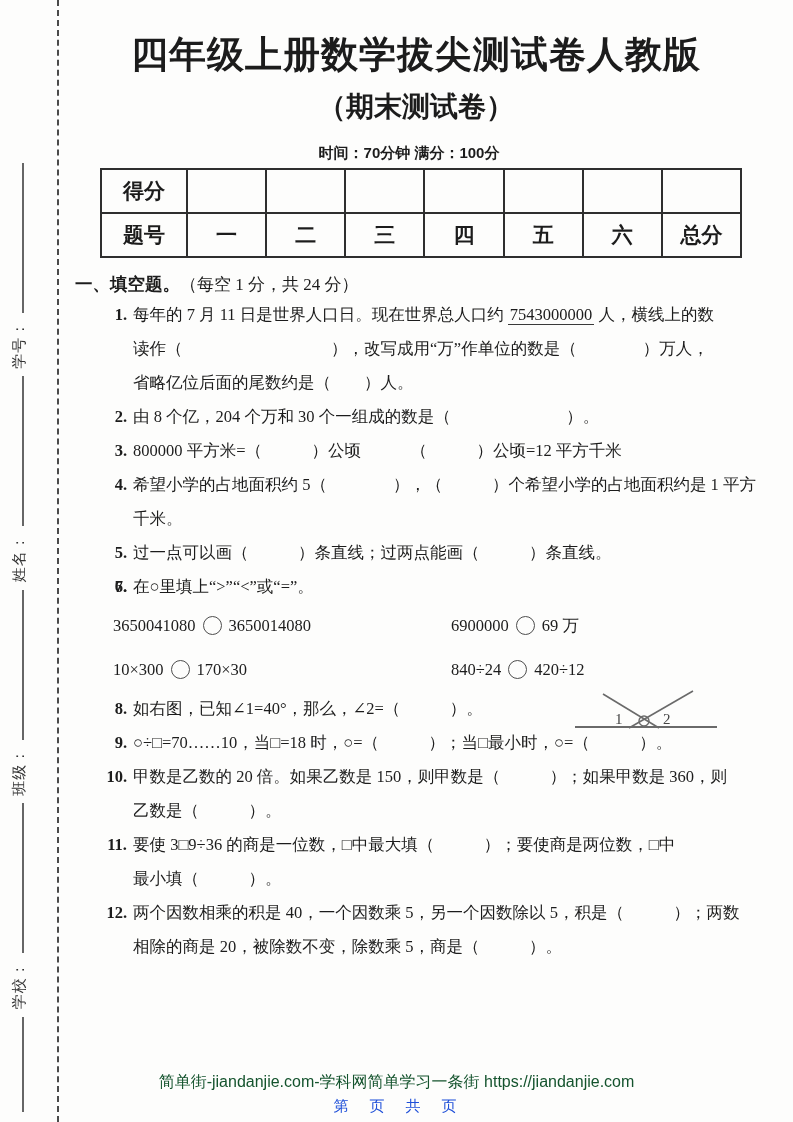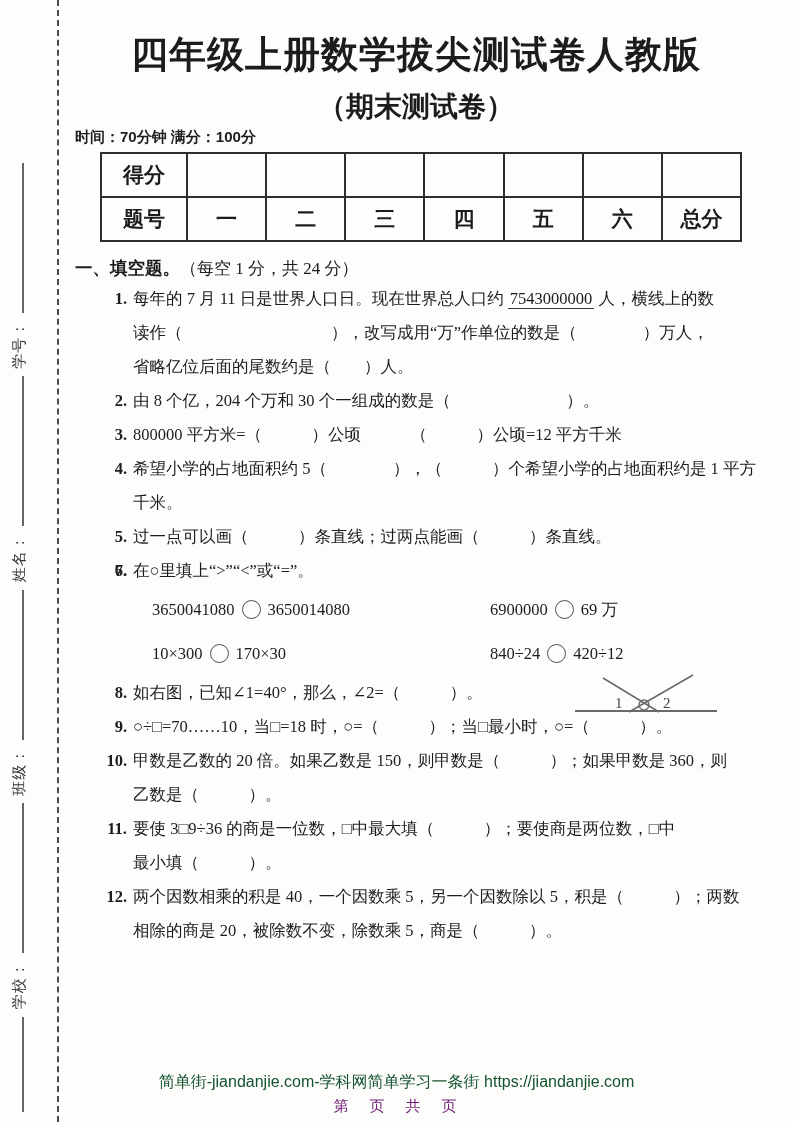--- a/index.html
+++ b/index.html
@@ -47,22 +47,23 @@
     letter-spacing:1px;
     line-height:50px;
   }
   .subtitle {
     text-align:center;
     font-size:28px; font-weight:bold;
     line-height:42px;
     margin-top:6px;
   }
   .meta {
-    text-align:left;
+    text-align:center;
     font-size:15px; font-weight:bold;
+    margin-top:16px;
     padding-right:14px;
     font-family:"Liberation Sans","DejaVu Sans",sans-serif;
   }
   table.score-table {
     border-collapse:collapse;
     margin:5px 0 0 25px;
     table-layout:fixed;
     width:642px;
   }
   .score-table td {
@@ -95,21 +96,21 @@
   .q-cont {
     margin-left:58px;
     font-size:16.5px;
     line-height:34px;
     white-space:nowrap;
   }
   .ul-num { border-bottom:1.5px solid #3a3a3a; padding:0 2px; }
 
   .cmp-row {
     display:flex;
-    margin-left:77px;
+    margin-left:38px;
     font-size:16.5px;
     line-height:44px;
     white-space:nowrap;
   }
   .cmp-left { width:338px; }
   .circle {
     display:inline-block;
     width:19px; height:19px;
     border:1.6px solid #4d4d4d;
     border-radius:50%;
@@ -123,21 +124,21 @@
     position:absolute; bottom:6px; left:0;
     width:100%;
     text-align:center;
   }
   .f-url {
     color:#14532d;
     font-size:16px;
     font-family:"Liberation Sans","DejaVu Sans",sans-serif;
   }
   .f-page {
-    color:#701a75;
+    color:#1d4ed8;
     font-size:15px;
     margin-top:4px;
     letter-spacing:3px;
   }
 </style>
 </head>
 <body>
 
 <div class="page">
 

